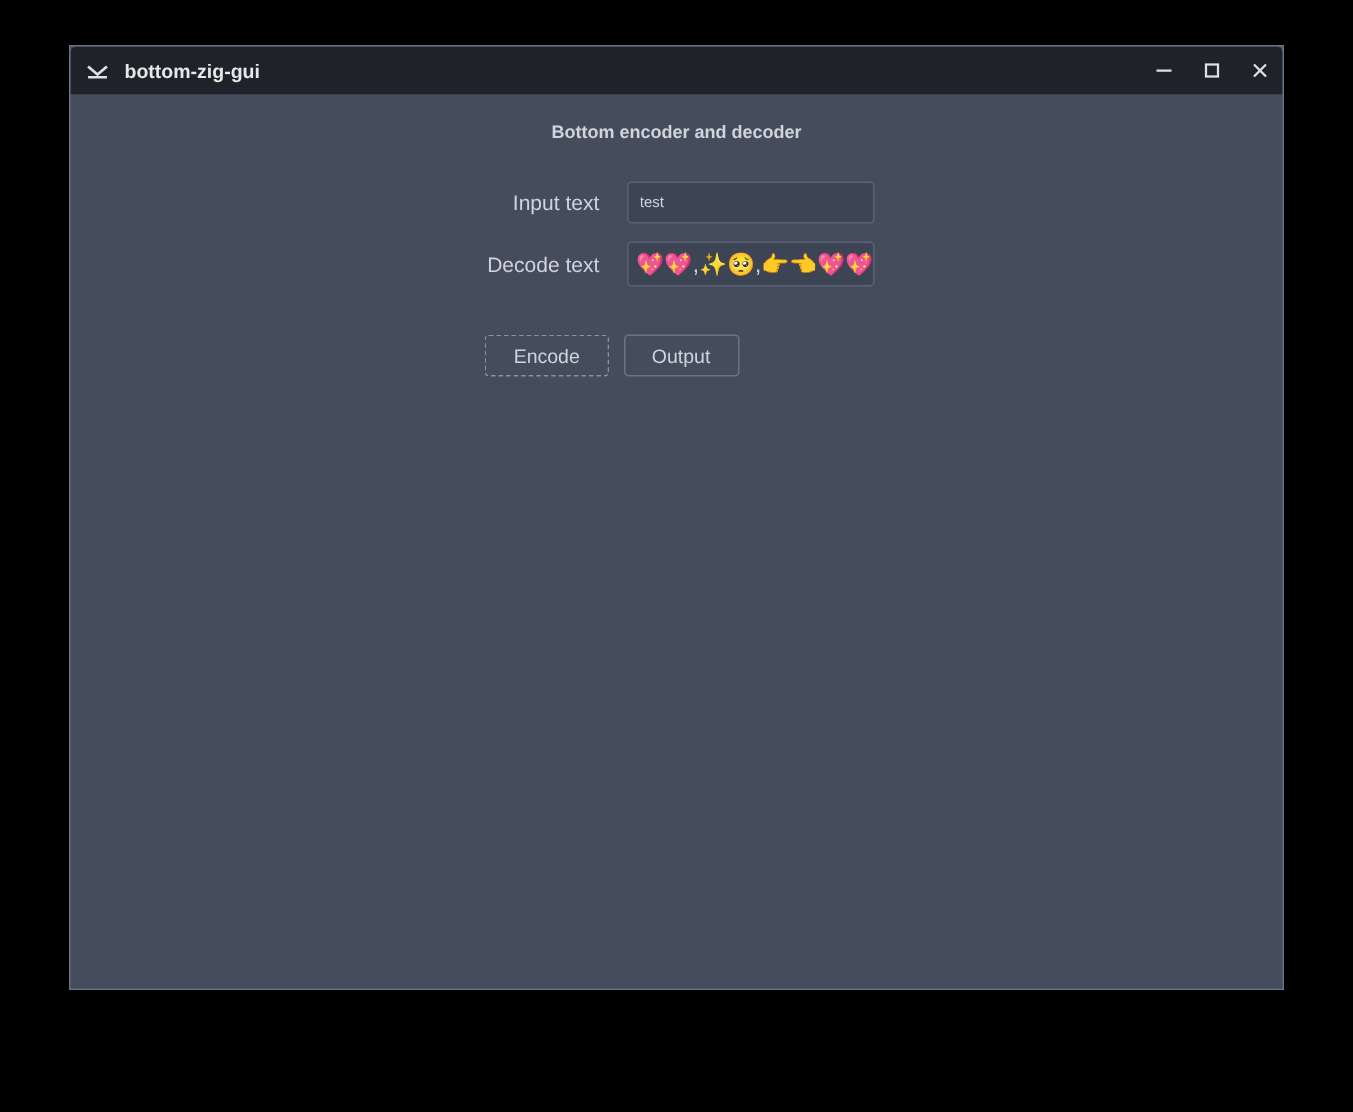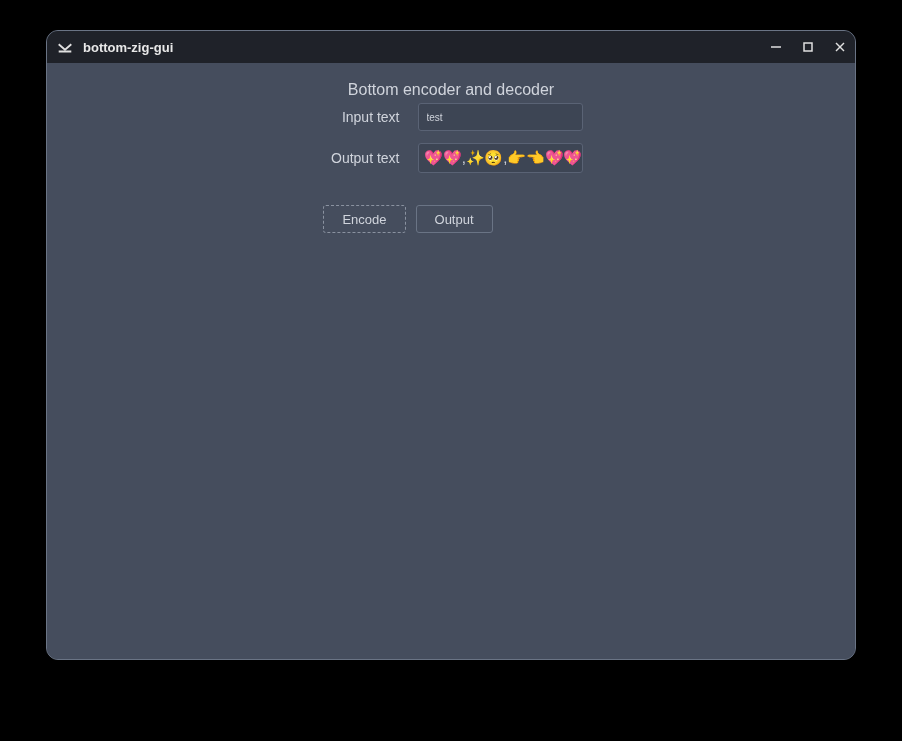--- a/index.html
+++ b/index.html
@@ -18,21 +18,21 @@
       align-items: flex-start;
       justify-content: center;
       padding-top: 30px;
     }
     
     .window {
       width: 810px;
       height: 630px;
       background: #454d5d;
       border: 1px solid #6a7485;
-      border-radius: 12px;
+      border-radius: 0;
       display: flex;
       flex-direction: column;
       overflow: hidden;
     }
     
     .titlebar {
       height: 32px;
       background: #1f2229;
       display: flex;
       align-items: center;
@@ -92,22 +92,23 @@
       flex: 1;
       background: #454d5d;
       padding: 18px 0;
       display: flex;
       flex-direction: column;
       align-items: center;
     }
     
     .heading {
       color: #d0d4dc;
-      font-size: 16px;
-      margin-bottom: 4px;
+      font-size: 12px;
+      margin-bottom: 26px;
+      font-weight: bold;
     }
     
     .form-row {
       display: flex;
       align-items: center;
       gap: 18px;
       margin-bottom: 12px;
     }
     
     .form-label {
@@ -203,21 +204,21 @@
 
   <div class="content">
     <div class="heading">Bottom encoder and decoder</div>
 
     <div class="form-row">
       <div class="form-label">Input text</div>
       <input type="text" class="text-input" value="test" style="">
     </div>
 
     <div class="form-row">
-      <div class="form-label">Output text</div>
+      <div class="form-label">Decode text</div>
       <div class="output-display">💖💖,✨🥺,👉👈💖💖,🥺</div>
     </div>
 
     <div class="button-row">
       <button class="btn focused">Encode</button>
       <button class="btn">Output</button>
     </div>
   </div>
 </div>
 

